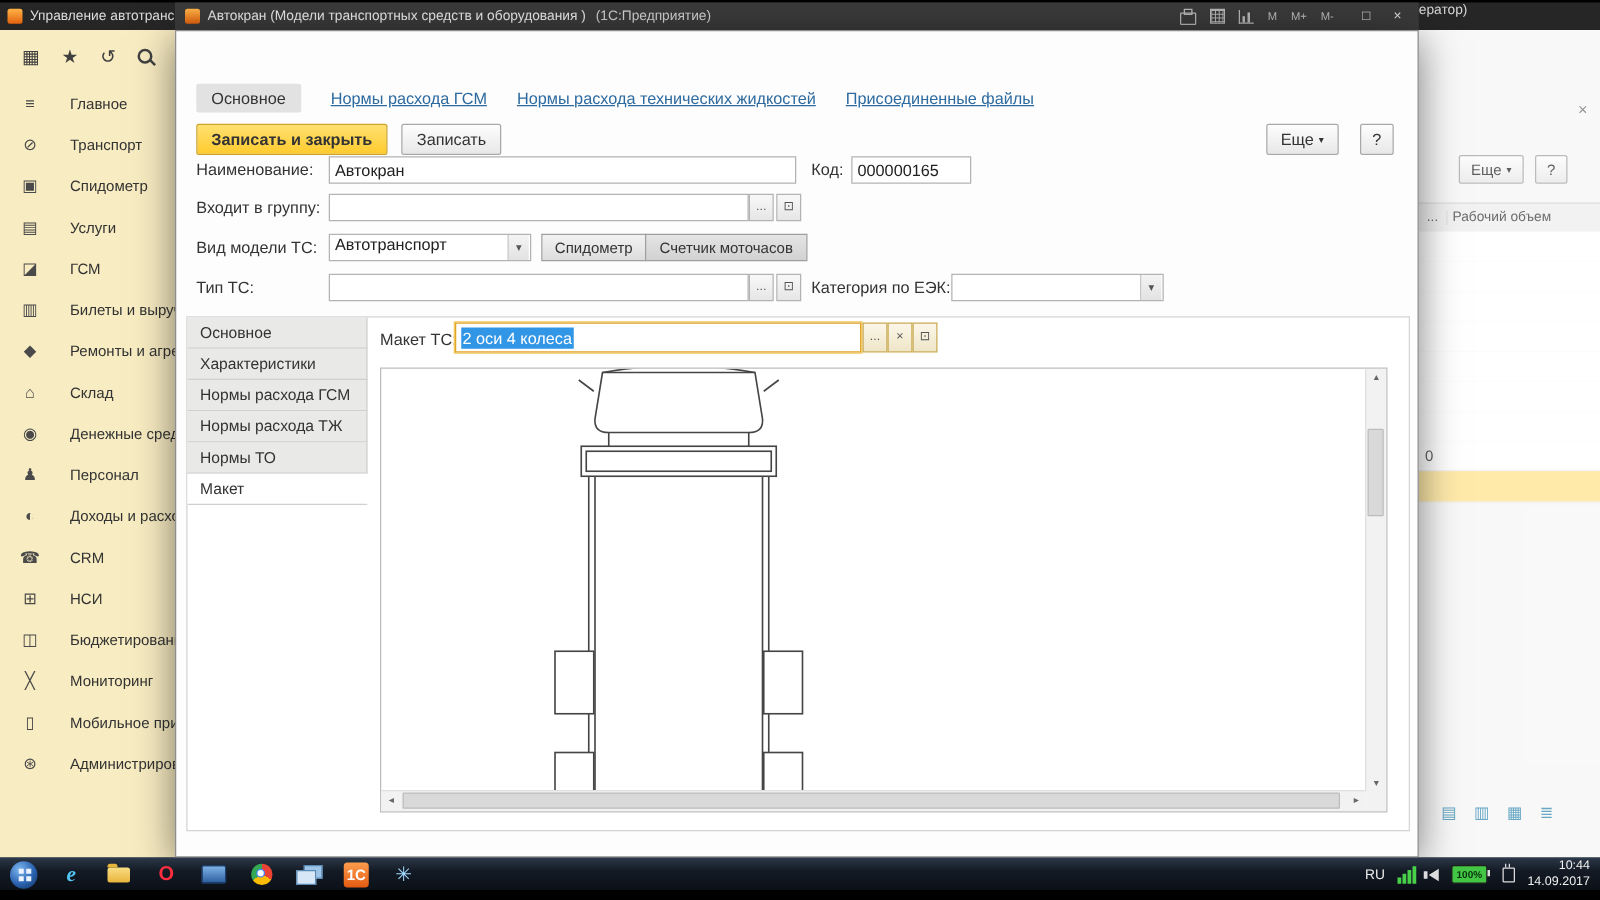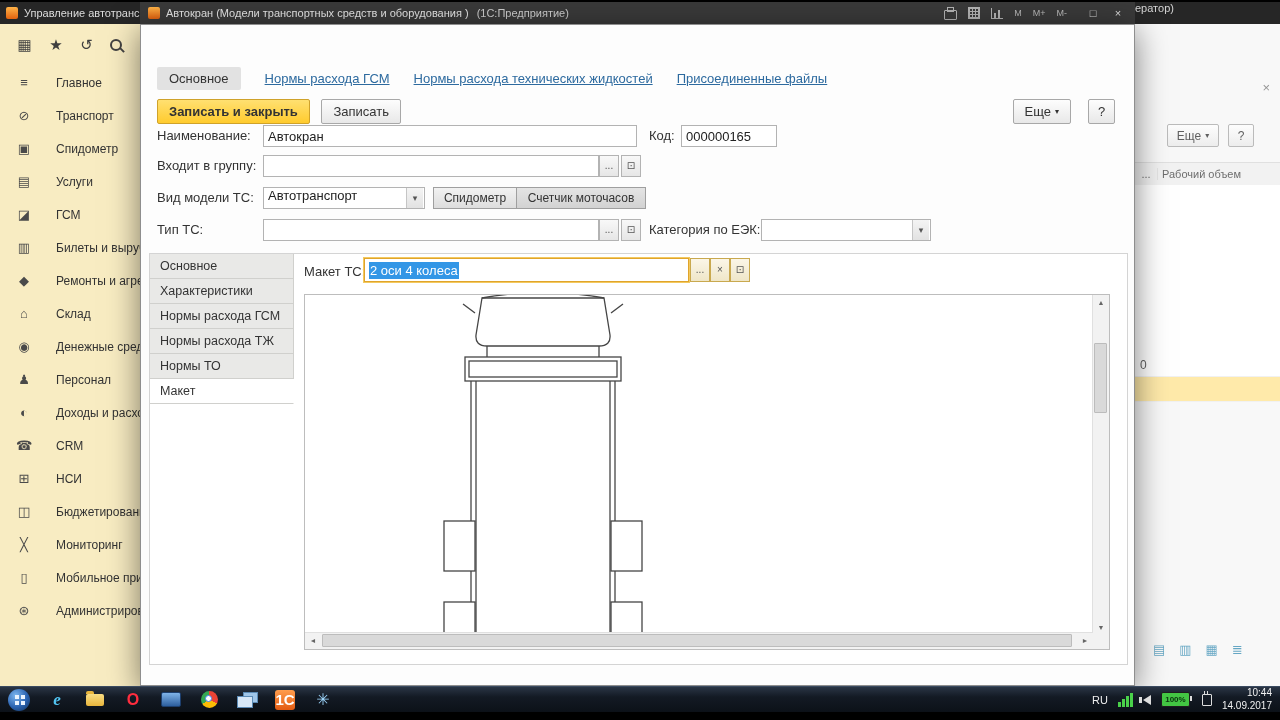--- a/index.html
+++ b/index.html
@@ -107,21 +107,21 @@
   .ie{color:#52c5f2;font:italic bold 17px "Liberation Serif","DejaVu Serif",serif;}
   .folder{width:18px;height:12px;background:linear-gradient(#f9dd83,#e8b53c);border-radius:2px;position:relative;}
   .folder::before{content:'';position:absolute;left:0;top:-3px;width:8px;height:3px;background:#e8b53c;border-radius:2px 2px 0 0;}
   .opera{color:#ff2d3e;font-weight:bold;font-size:16px;}
   .bluewin{width:18px;height:13px;background:linear-gradient(#7fb3e8,#2d5f9e);border:1px solid #1d3f6e;border-radius:2px;}
   .chrome{width:17px;height:17px;border-radius:50%;background:conic-gradient(#ea4335 0 33%,#fbbc05 0 66%,#34a853 0 100%);position:relative;}
   .chrome::after{content:'';position:absolute;left:4px;top:4px;width:7px;height:7px;background:#fff;border:1px solid #4285f4;border-radius:50%;box-sizing:border-box;}
   .mons{position:relative;width:21px;height:16px;}
   .mons .m1{position:absolute;right:0;top:0;width:13px;height:9px;background:#9fc5e8;border:1px solid #5b8ab5;}
   .mons .m2{position:absolute;left:0;bottom:0;width:14px;height:10px;background:#d7e7f7;border:1px solid #5b8ab5;}
-  .onec{width:20px;height:20px;border-radius:3px;background:linear-gradient(#ff9d4d,#e35b12);color:#fff;font-size:15px;font-weight:bold;
+  .onec{width:20px;height:20px;border-radius:3px;background:linear-gradient(#ff9d4d,#e35b12);color:#fff;font-size:12px;font-weight:bold;
         display:flex;align-items:center;justify-content:center;}
   .snow{color:#9fd8ff;font-size:16px;}
   #tray{margin-left:auto;display:flex;align-items:center;gap:10px;padding-right:8px;color:#eee;font-size:11px;}
   .sig{display:inline-flex;align-items:flex-end;height:14px;gap:1px;}
   .sig i{display:block;width:3px;background:#4ad14a;}
   .sig i:nth-child(1){height:5px;}.sig i:nth-child(2){height:8px;}.sig i:nth-child(3){height:11px;}.sig i:nth-child(4){height:14px;}
   .spk{width:0;height:0;border-top:5px solid transparent;border-bottom:5px solid transparent;border-right:8px solid #ddd;position:relative;}
   .spk::before{content:'';position:absolute;left:-4px;top:-3px;width:3px;height:6px;background:#ddd;}
   .batt{min-width:27px;height:13px;background:#43c643;border:1px solid #1d1d1d;border-radius:2px;color:#0a320e;font-size:8px;font-weight:bold;
         display:flex;align-items:center;justify-content:center;position:relative;}

